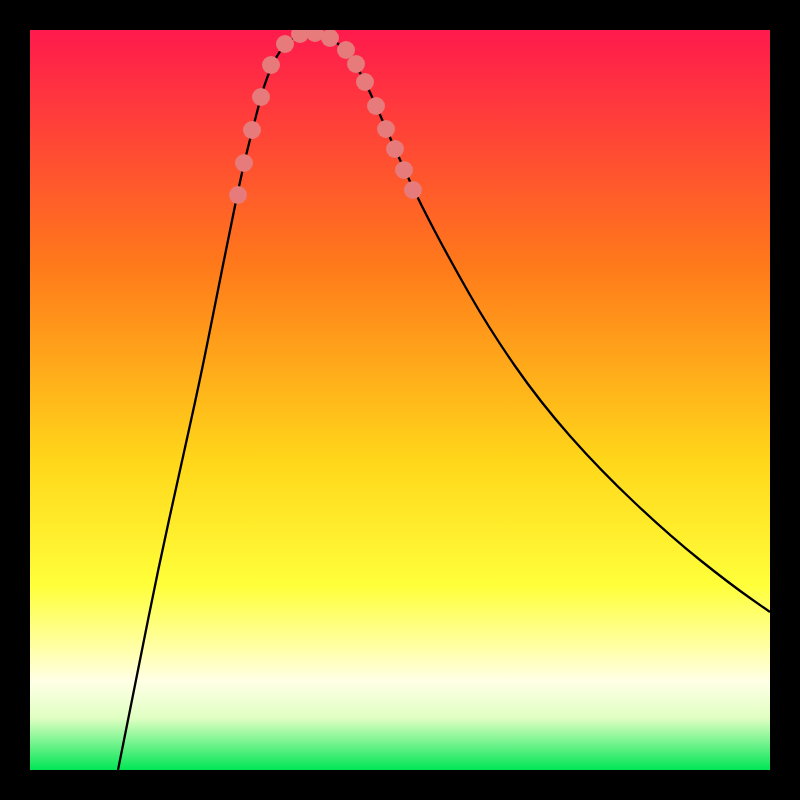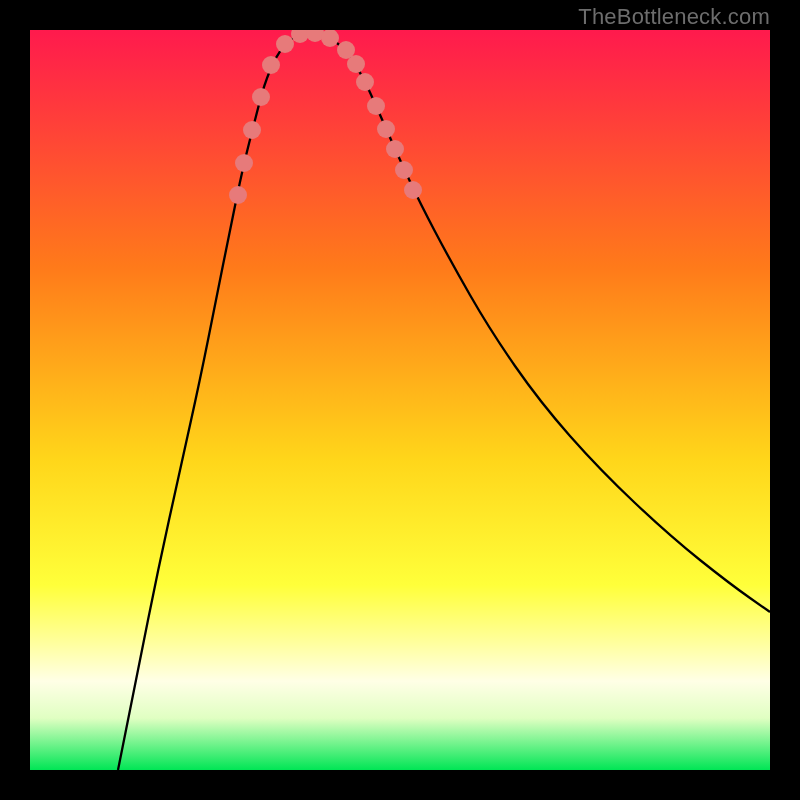--- a/index.html
+++ b/index.html
@@ -40,21 +40,20 @@
     font-size: 22px;
     font-weight: 500;
     color: #6d6d6d;
     letter-spacing: 0.2px;
   }
 </style>
 </head>
 <body>
 
 <div class="frame">
-  <div class="watermark">TheBottleneck.com</div>
   <div class="plot">
     <svg class="gradient" width="740" height="740" viewBox="0 0 740 740" preserveAspectRatio="none">
       <defs>
         <linearGradient id="bg" x1="0" y1="0" x2="0" y2="1">
             <stop offset="0%" stop-color="#ff1a4d"></stop>
             <stop offset="32%" stop-color="#ff7a1a"></stop>
             <stop offset="57.99999999999999%" stop-color="#ffd61a"></stop>
             <stop offset="75%" stop-color="#ffff3a"></stop>
             <stop offset="83%" stop-color="#ffffa0"></stop>
             <stop offset="88%" stop-color="#ffffe6"></stop>

